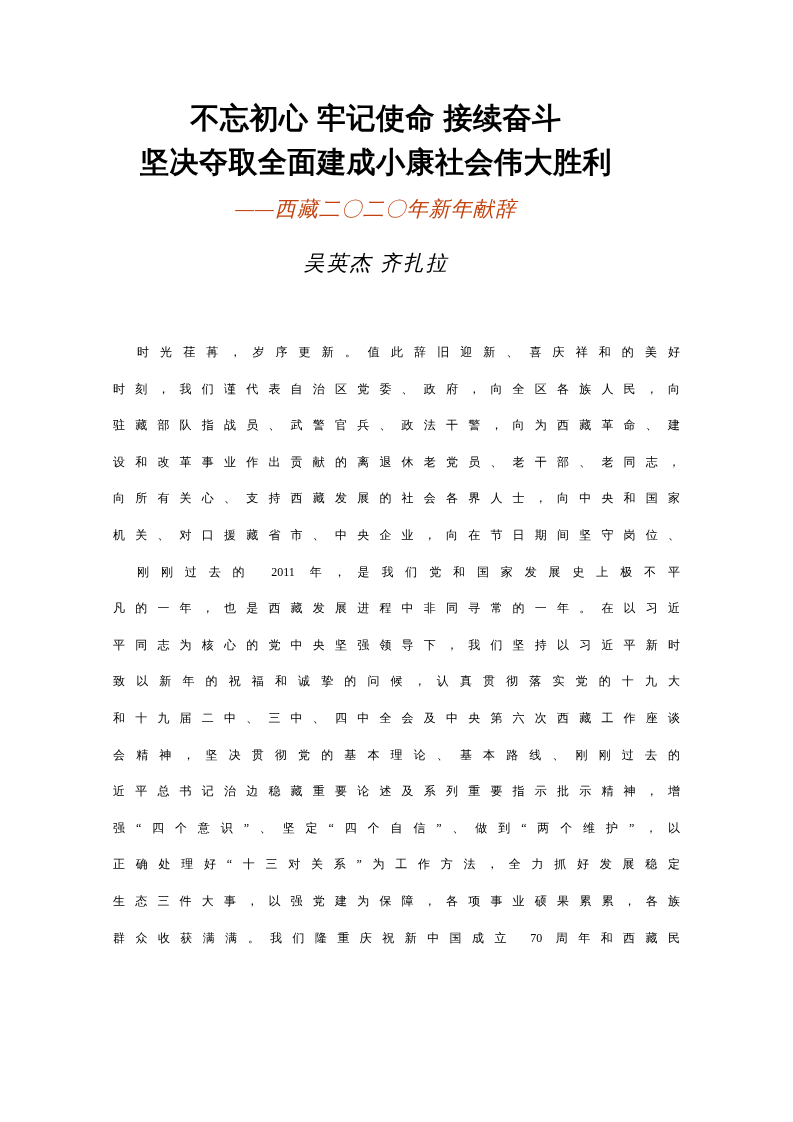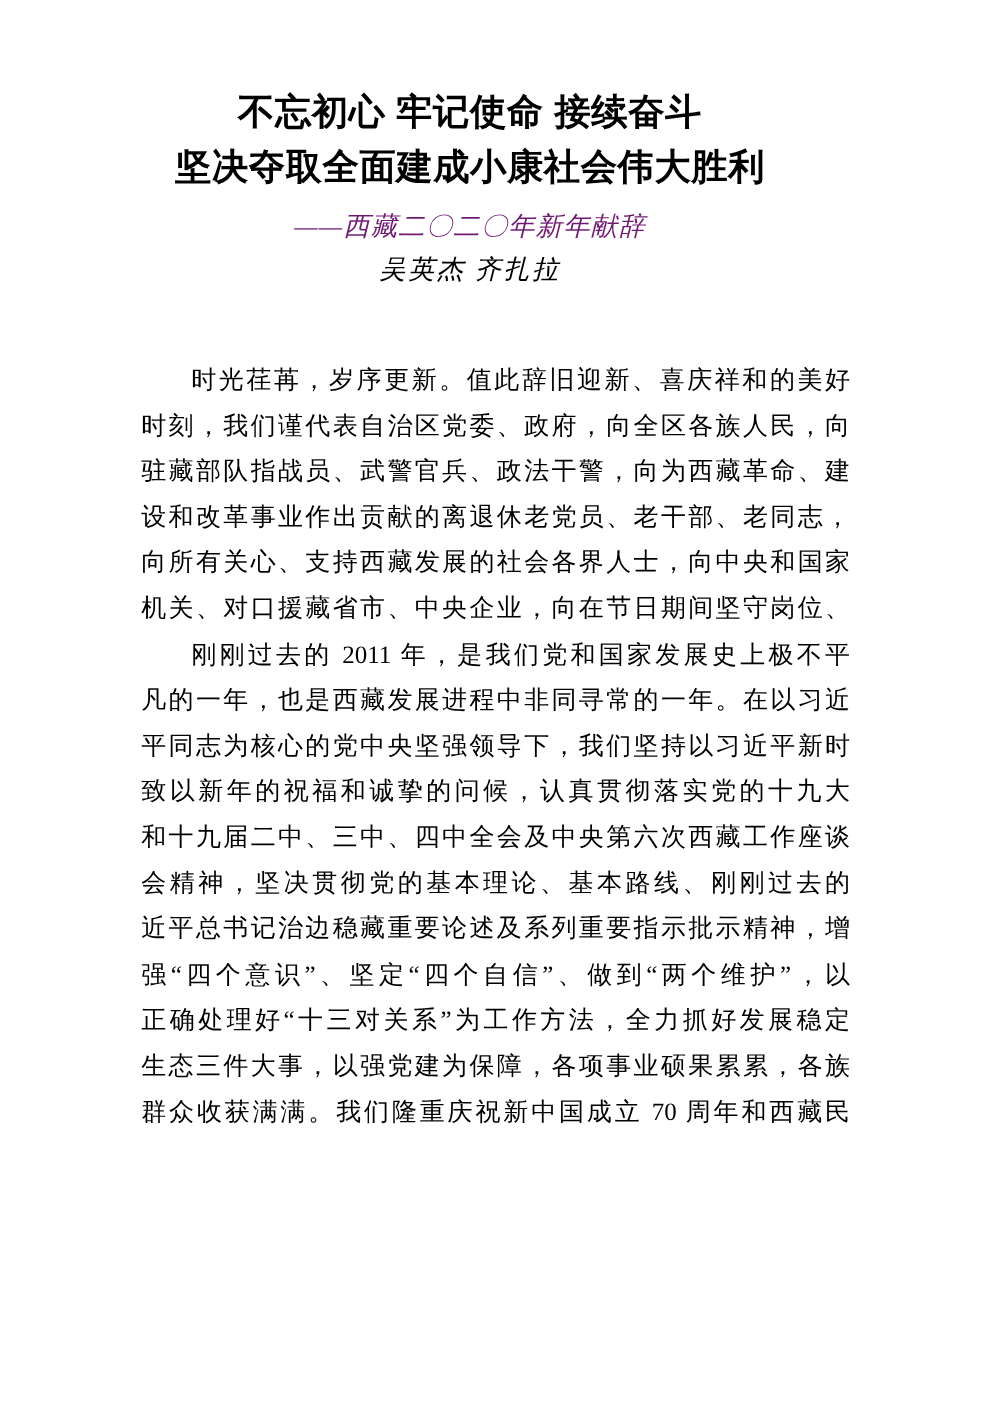--- a/index.html
+++ b/index.html
@@ -8,57 +8,57 @@
     background: #ffffff;
   }
   .page {
     position: relative;
     width: 752px;
     height: 1122px;
     background: #ffffff;
     color: #000000;
     overflow: hidden;
     box-sizing: border-box;
-    padding-top: 68px;
+    padding-top: 96px;
   }
   .title {
     text-align: center;
     font-family: "Liberation Sans", "DejaVu Sans", sans-serif;
     font-weight: 700;
     font-size: 29px;
     line-height: 44px;
     letter-spacing: 0.5px;
     color: #000000;
   }
   .subtitle {
     margin-top: 10px;
     text-align: center;
     font-family: "Liberation Serif", "DejaVu Serif", serif;
     font-style: italic;
     font-size: 21px;
     line-height: 30px;
     letter-spacing: 1px;
-    color: #701a75;
+    color: #c2410c;
   }
   .authors {
-    margin-top: 4px;
+    margin-top: 24px;
     text-align: center;
     font-family: "Liberation Serif", "DejaVu Serif", serif;
     font-style: italic;
     font-size: 21px;
     line-height: 30px;
     letter-spacing: 2px;
     color: #000000;
   }
   .doc-body {
     margin-top: 56px;
     margin-left: 113px;
     width: 567px;
     font-family: "Liberation Serif", "DejaVu Serif", serif;
-    font-size: 20px;
+    font-size: 12px;
     color: #000000;
   }
   .paragraph {
     margin: 0;
     padding: 0;
   }
   .line {
     line-height: 36.6px;
     text-align: justify;
     text-justify: inter-character;

